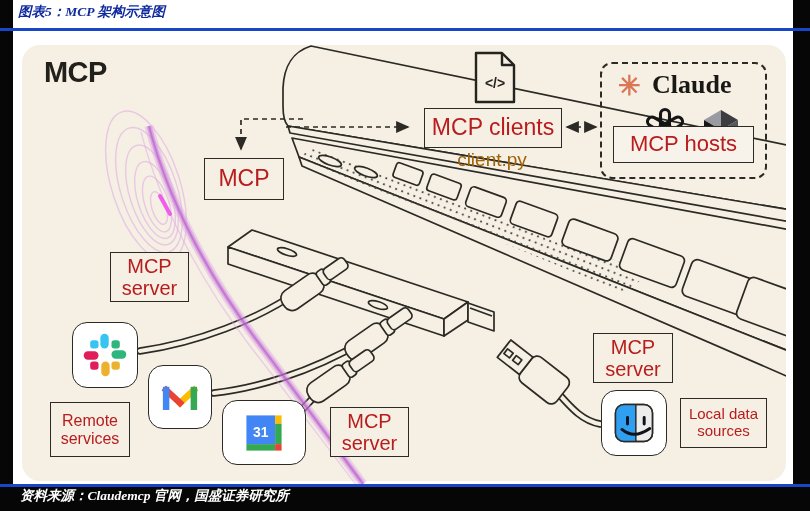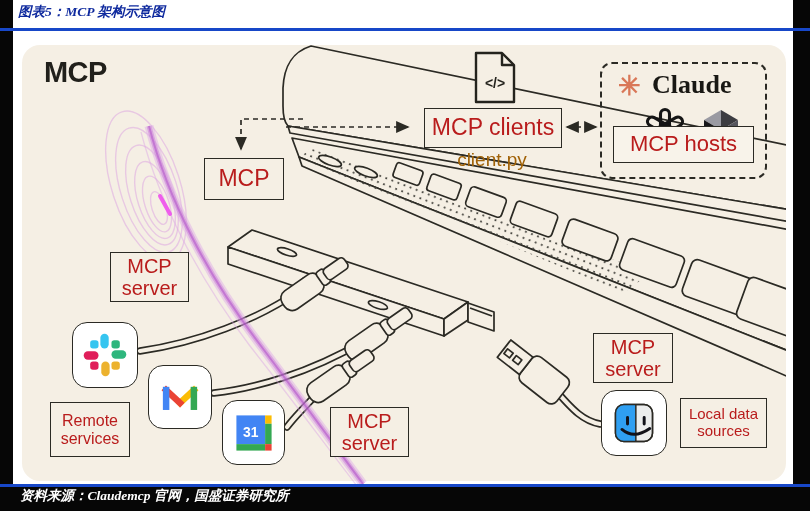--- a/index.html
+++ b/index.html
@@ -32,21 +32,21 @@
          border-radius:12px;box-sizing:border-box;}
   .hosts .star{position:absolute;left:16px;top:6px;font-size:27px;color:#d97757;font-weight:700;}
   .hosts .cw{position:absolute;left:50px;top:6px;font:600 26px "Liberation Serif","DejaVu Serif",serif;color:#191814;}
   .hosts .oa{position:absolute;left:40px;top:41px;}
   .hosts .cube{position:absolute;left:96px;top:42px;}
   .b-hosts{left:613px;top:126px;width:141px;height:37px;font-size:22px;background:#f8f3ea;}
   .tile{position:absolute;z-index:3;background:#ffffff;border:1.7px solid #2b2a24;border-radius:15px;
         display:flex;align-items:center;justify-content:center;box-sizing:border-box;}
   .t-slack{left:72px;top:322px;width:66px;height:66px;}
   .t-gmail{left:148px;top:365px;width:64px;height:64px;}
-  .t-cal{left:222px;top:400px;width:63px;height:65px;}
+  .t-cal{left:222px;top:400px;width:84px;height:65px;}
   .t-finder{left:601px;top:390px;width:66px;height:66px;}
 </style>
 </head>
 <body>
 
 <div class="canvas">
   <div class="page"></div>
   <div class="fig"></div>
 
   <div class="rule top"></div>

